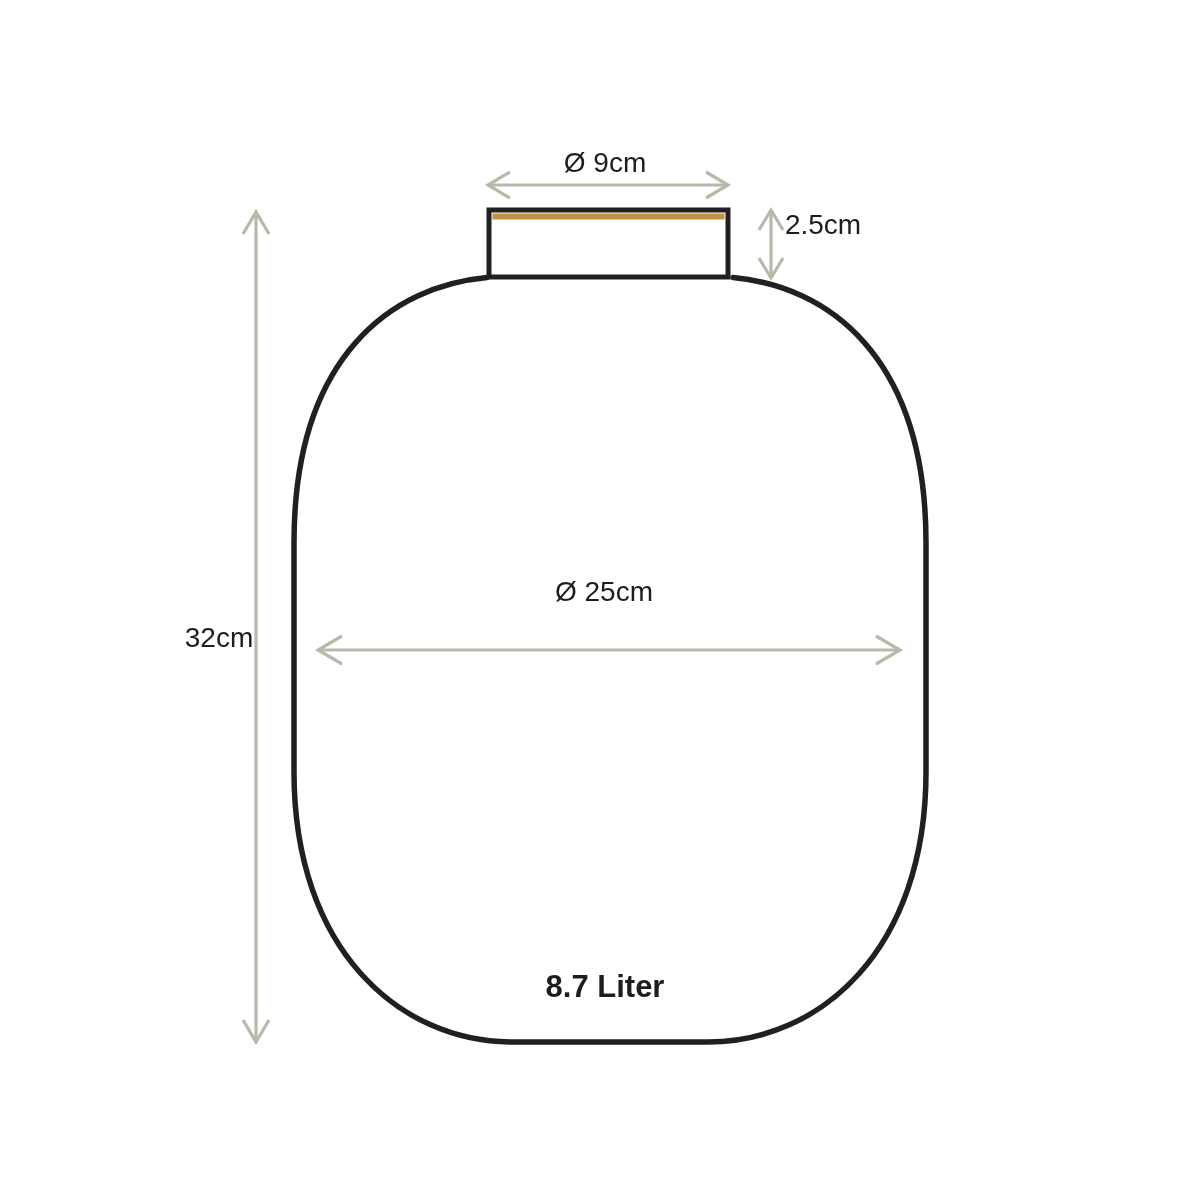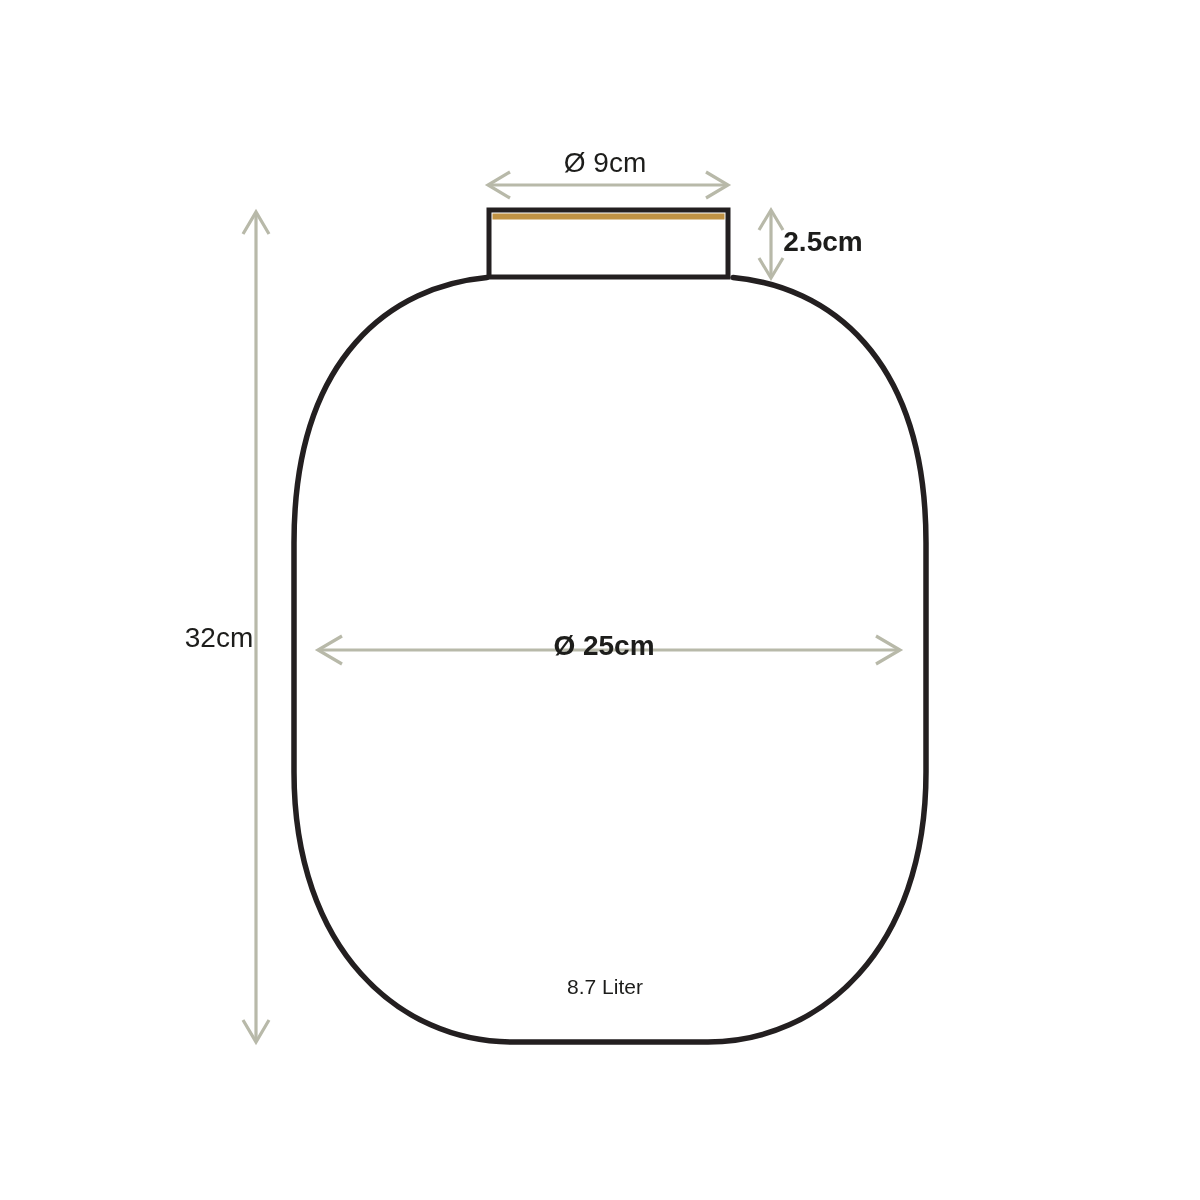--- a/index.html
+++ b/index.html
@@ -41,21 +41,21 @@
     stroke-linejoin: miter;
   }
   .lbl {
     position: absolute;
     transform: translate(-50%, -50%);
     color: var(--text);
     font-size: 28px;
     line-height: 1;
     white-space: nowrap;
   }
-  .lbl.bold { font-weight: normal; font-size: 21px; }
+  .lbl.bold { font-weight: bold; font-size: 31px; }
 </style>
 </head>
 <body>
 
 <div class="canvas">
 
   <svg width="1200" height="1200" viewBox="0 0 1200 1200">
 
     <path class="outline" d="M 487,277.5
              C 394,286 294,354 294,543
@@ -90,21 +90,21 @@
 
     <g>
       <line class="dim" x1="321" y1="650" x2="897" y2="650"></line>
       <path class="dim" d="M 342,636 L 318,650 L 342,664"></path>
       <path class="dim" d="M 876,636 L 900,650 L 876,664"></path>
     </g>
   </svg>
 
   <div class="lbl" style="left:605px; top:163px;">Ø 9cm</div>
 
-  <div class="lbl" style="left:823px; top:242px;font-weight:bold;">2.5cm</div>
+  <div class="lbl" style="left:823px; top:225px;">2.5cm</div>
 
   <div class="lbl" style="left:219px; top:638px;">32cm</div>
 
-  <div class="lbl" style="left:604px; top:646px;font-weight:bold;">Ø 25cm</div>
+  <div class="lbl" style="left:604px; top:592px;">Ø 25cm</div>
 
   <div class="lbl bold" style="left:605px; top:986px;">8.7 Liter</div>
 
 </div>
 
 </body></html>

